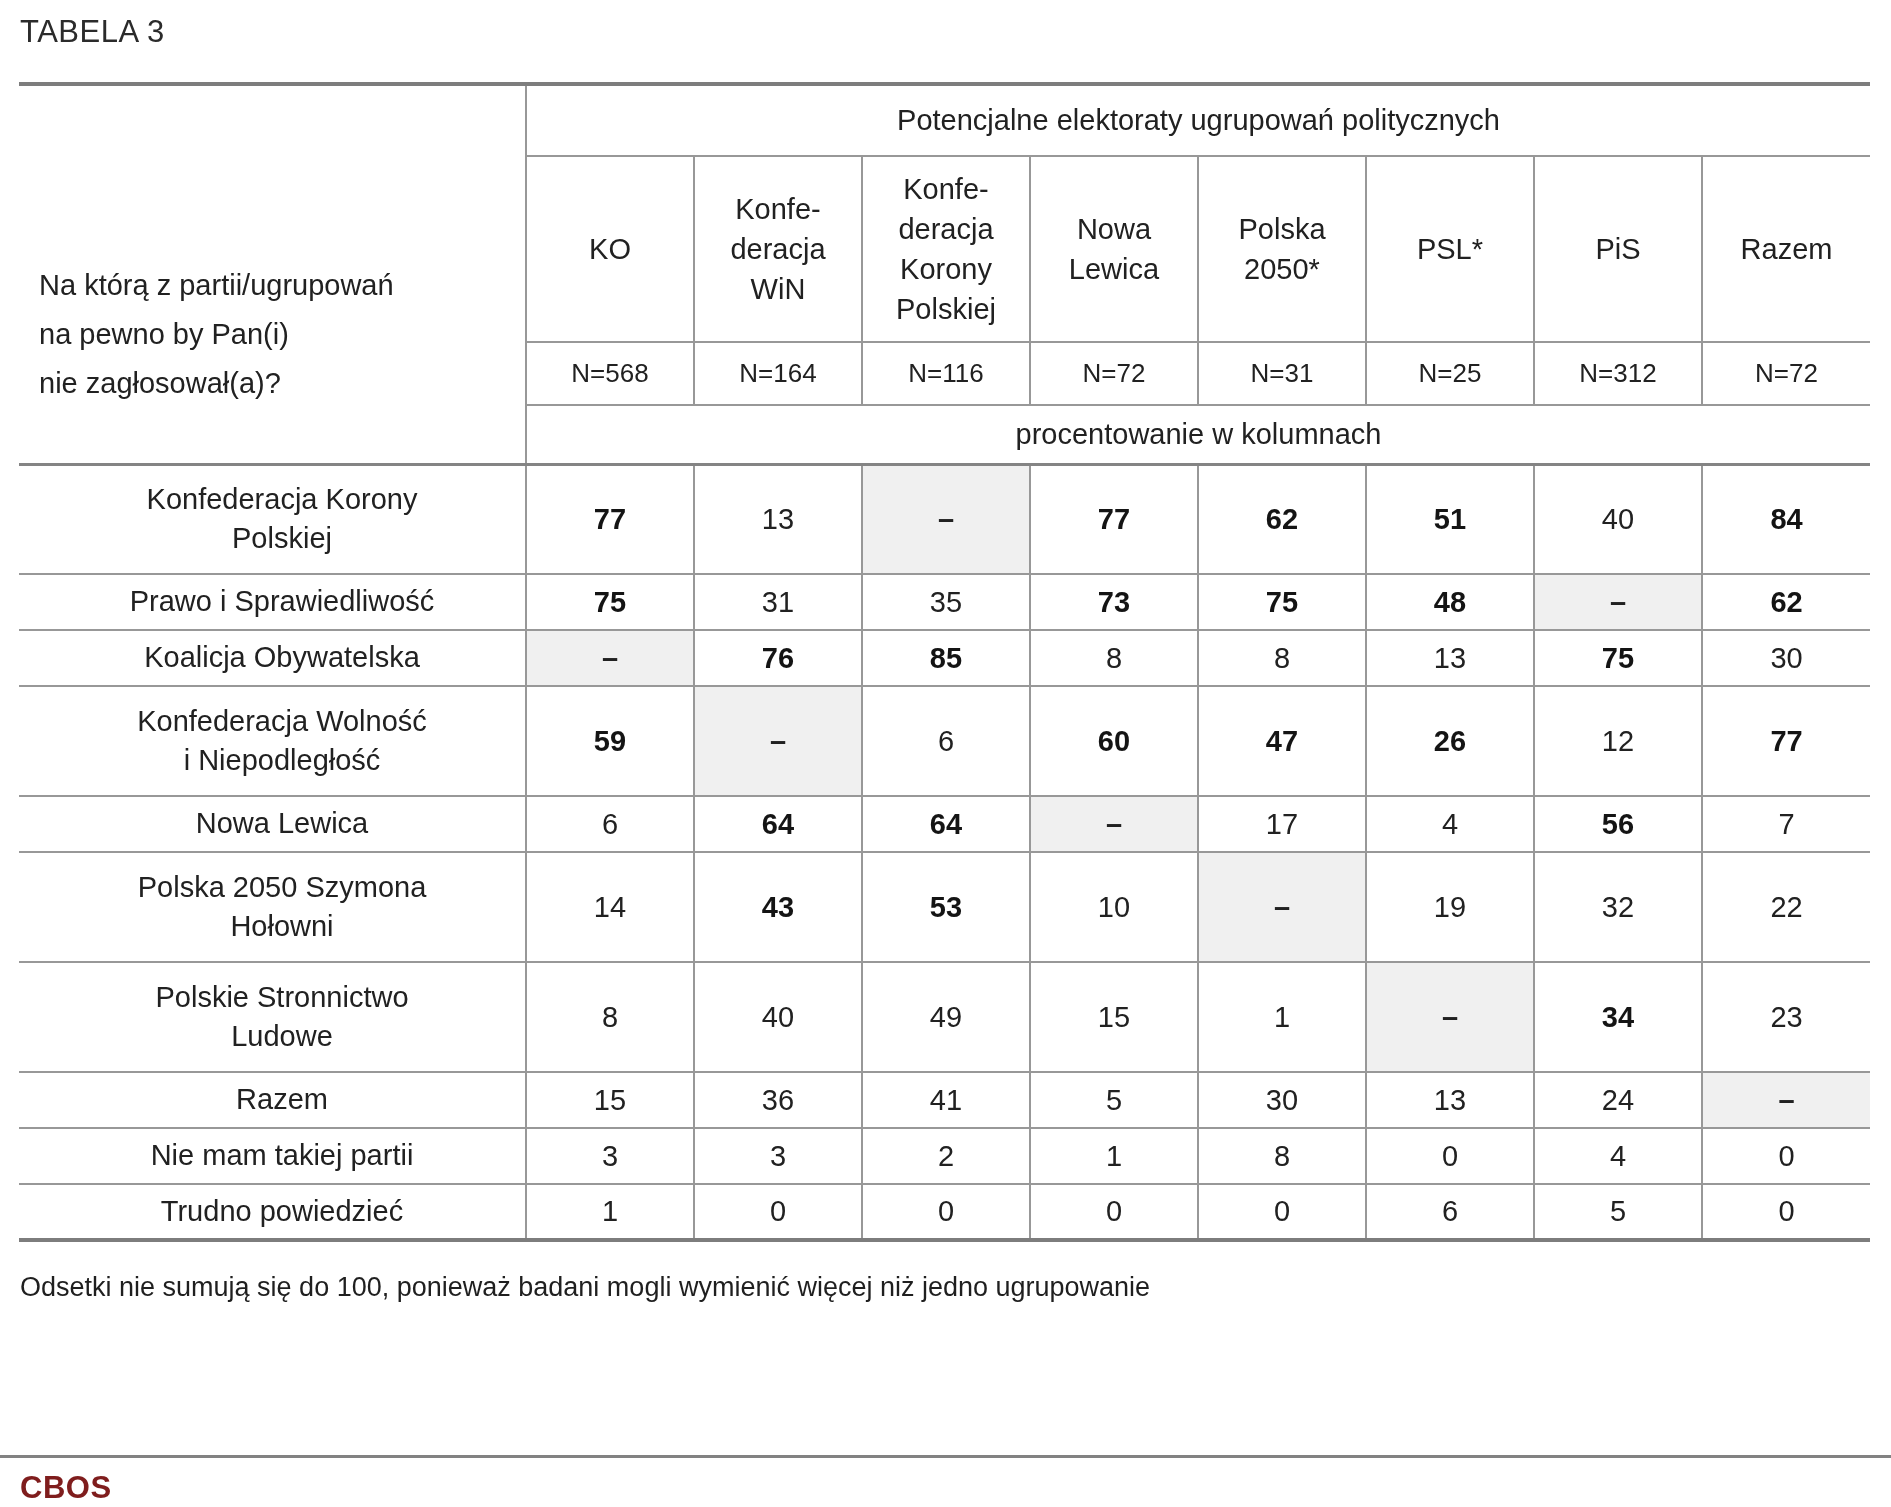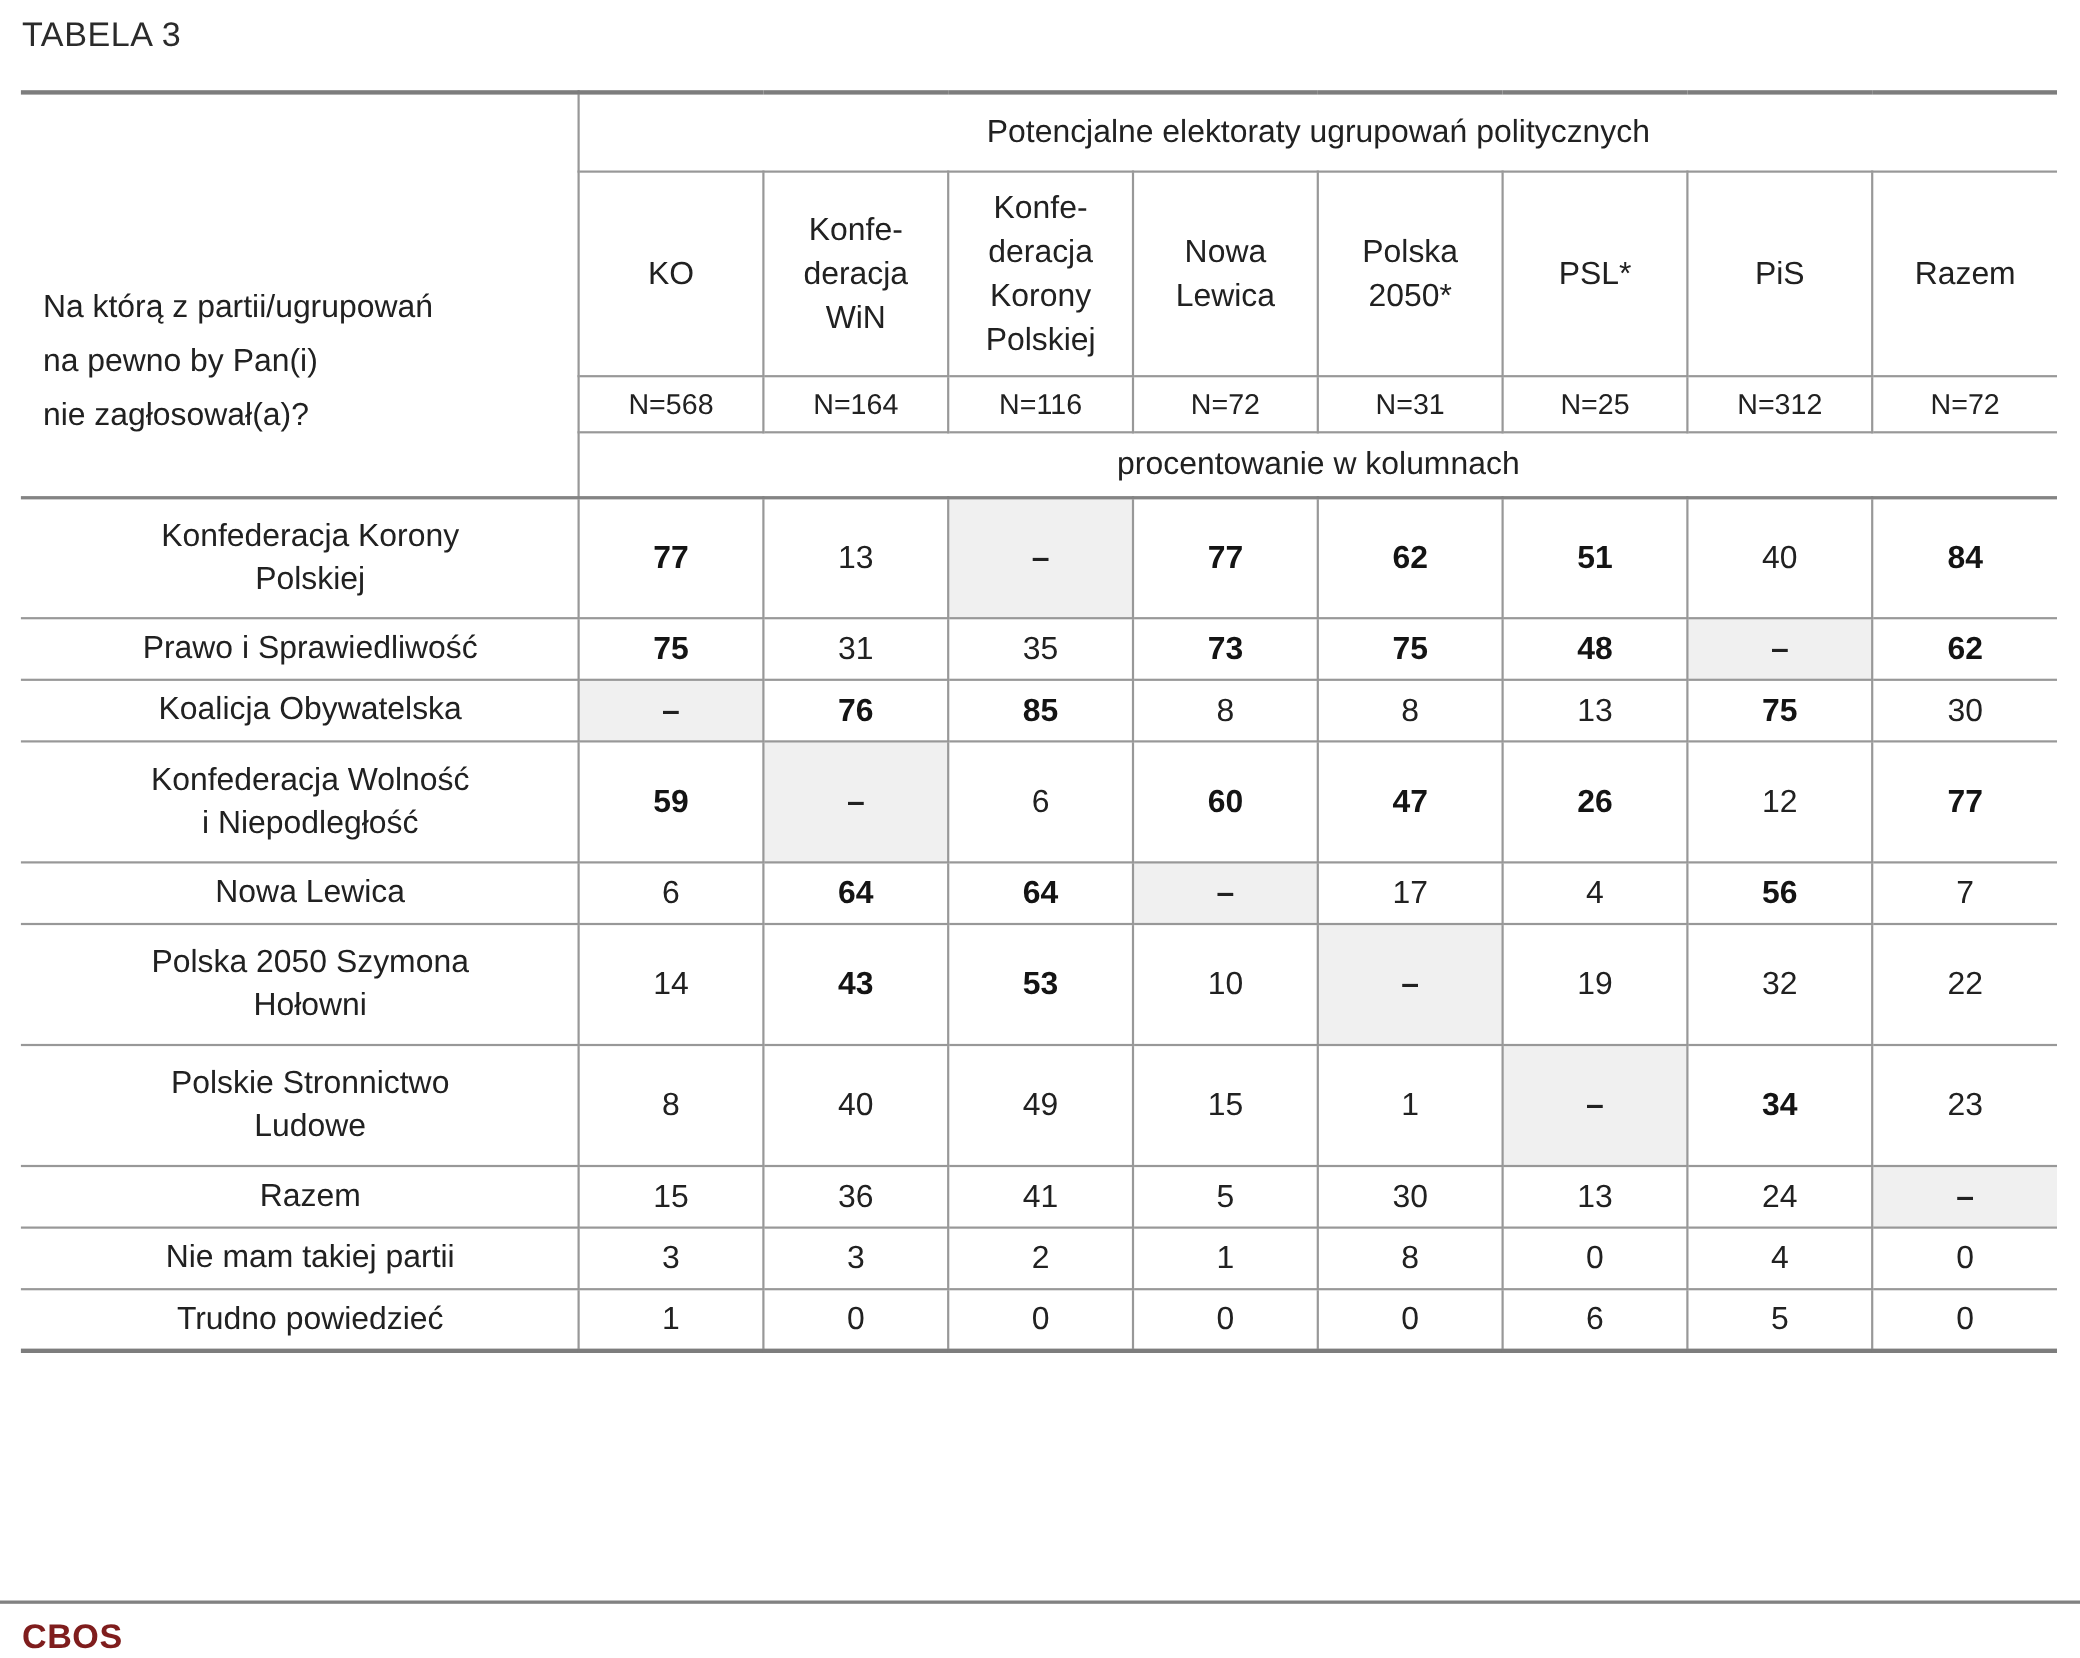--- a/index.html
+++ b/index.html
@@ -48,21 +48,21 @@
   .preline { white-space: pre-line; }
 
   .question {
     text-align: left;
     padding: 120px 20px 0 20px;
     line-height: 1.68;
     font-size: 29px;
   }
   .group-hdr { height: 72px; font-size: 29px; }
   .party-hdr { height: 186px; line-height: 1.38; font-size: 29px; }
-  .n-hdr     { height: 51px;  font-size: 26px; }
+  .n-hdr     { height: 63px;  font-size: 26px; }
   .sub-hdr   { height: 59px;  font-size: 29px; }
 
   tbody td { height: 56px; }
   tbody th.row-label {
     height: 56px;
     text-align: center;
     padding-left: 20px;
     line-height: 1.35;
     font-size: 29px;
   }
@@ -267,18 +267,19 @@
           <td>0</td>
           <td>0</td>
           <td>6</td>
           <td>5</td>
           <td>0</td>
         </tr>
       </tbody>
   </table>
 
   <div class="notes">
+    <p class="note">Odsetki nie sumują się do 100, ponieważ badani mogli wymienić więcej niż jedno ugrupowanie</p>
   </div>
 
   <div class="cbos-rule"></div>
   <div class="cbos">CBOS</div>
 
 </div>
 
 </body></html>

